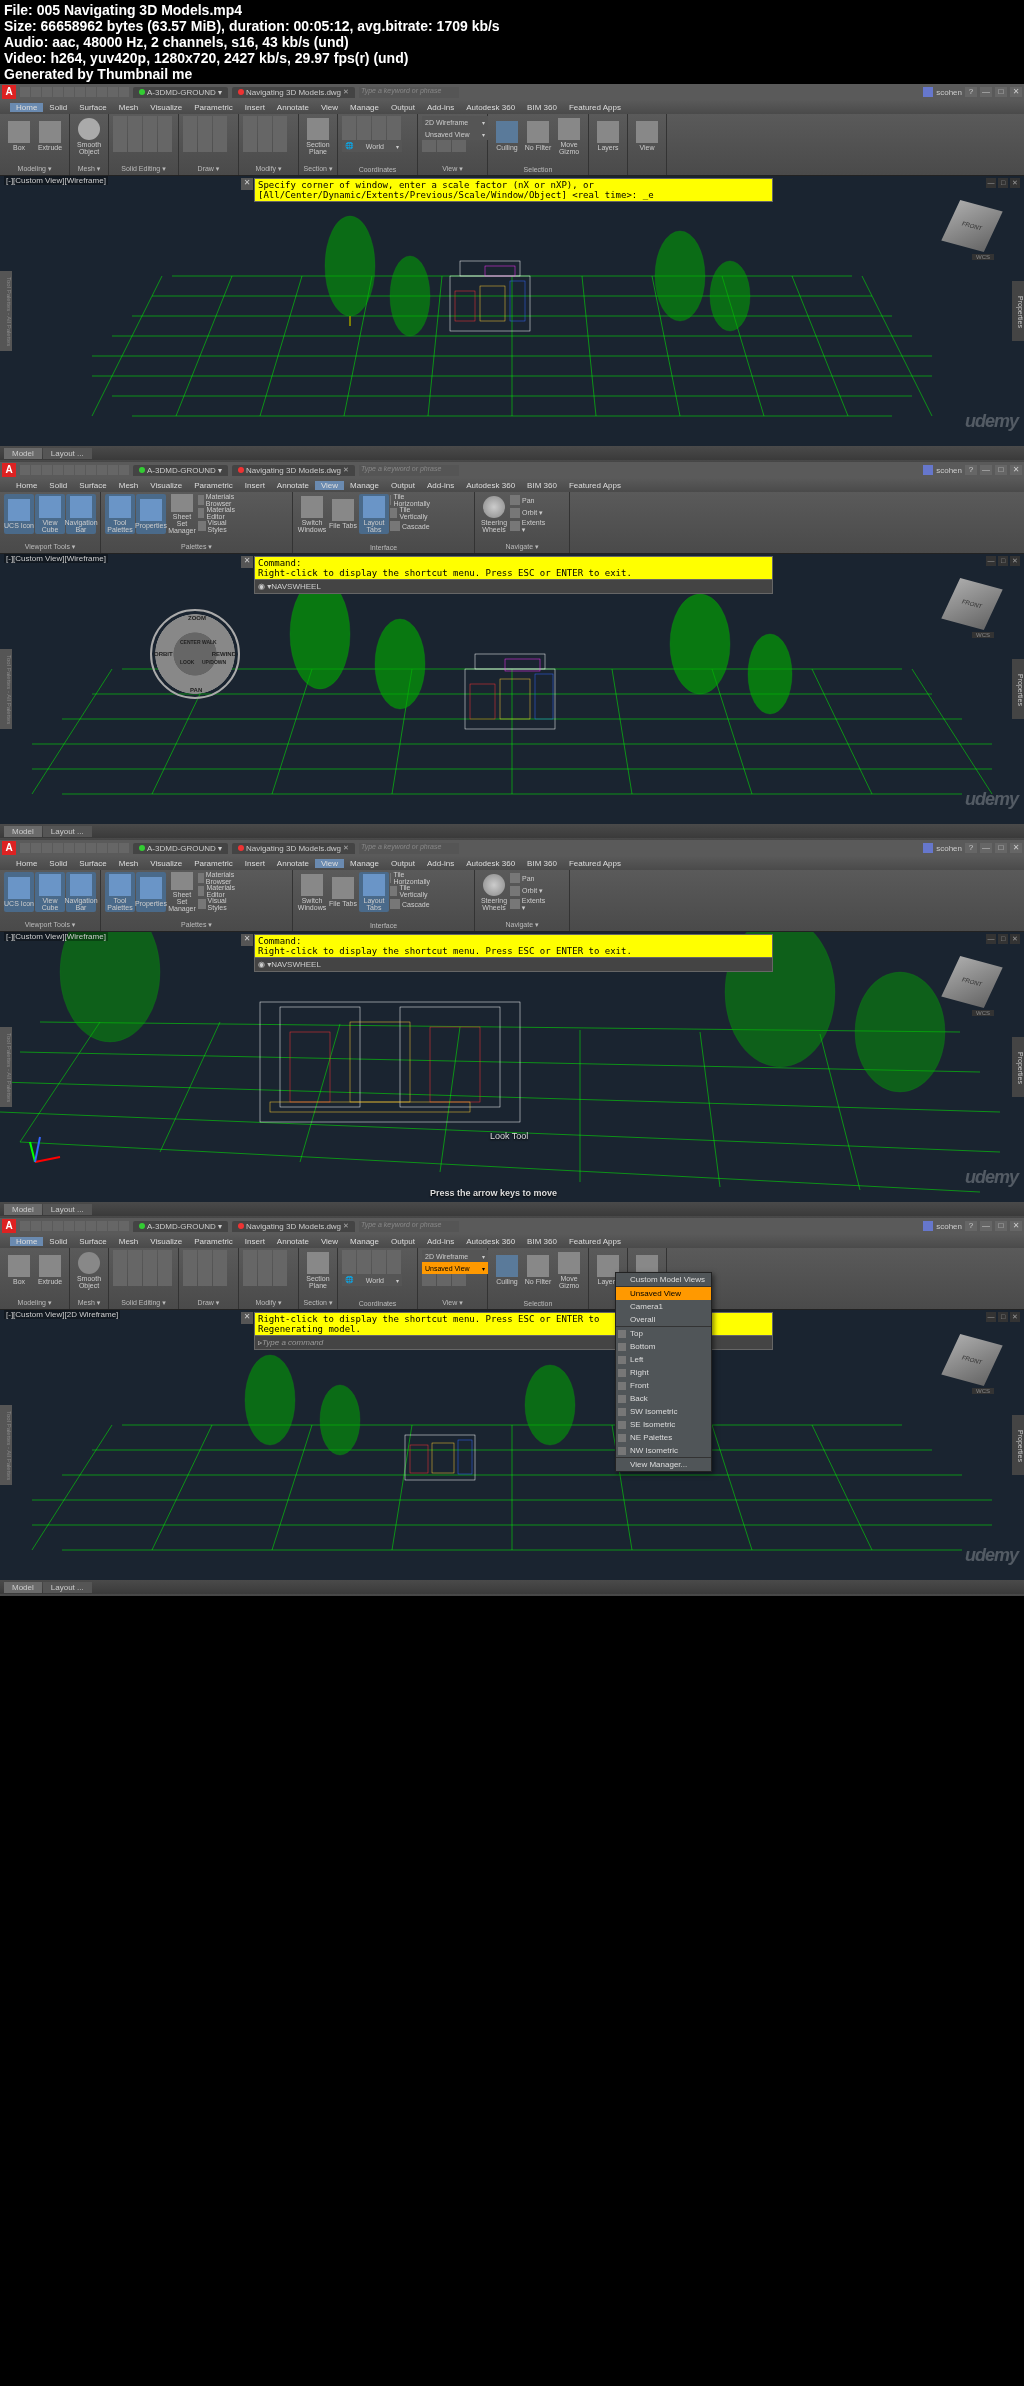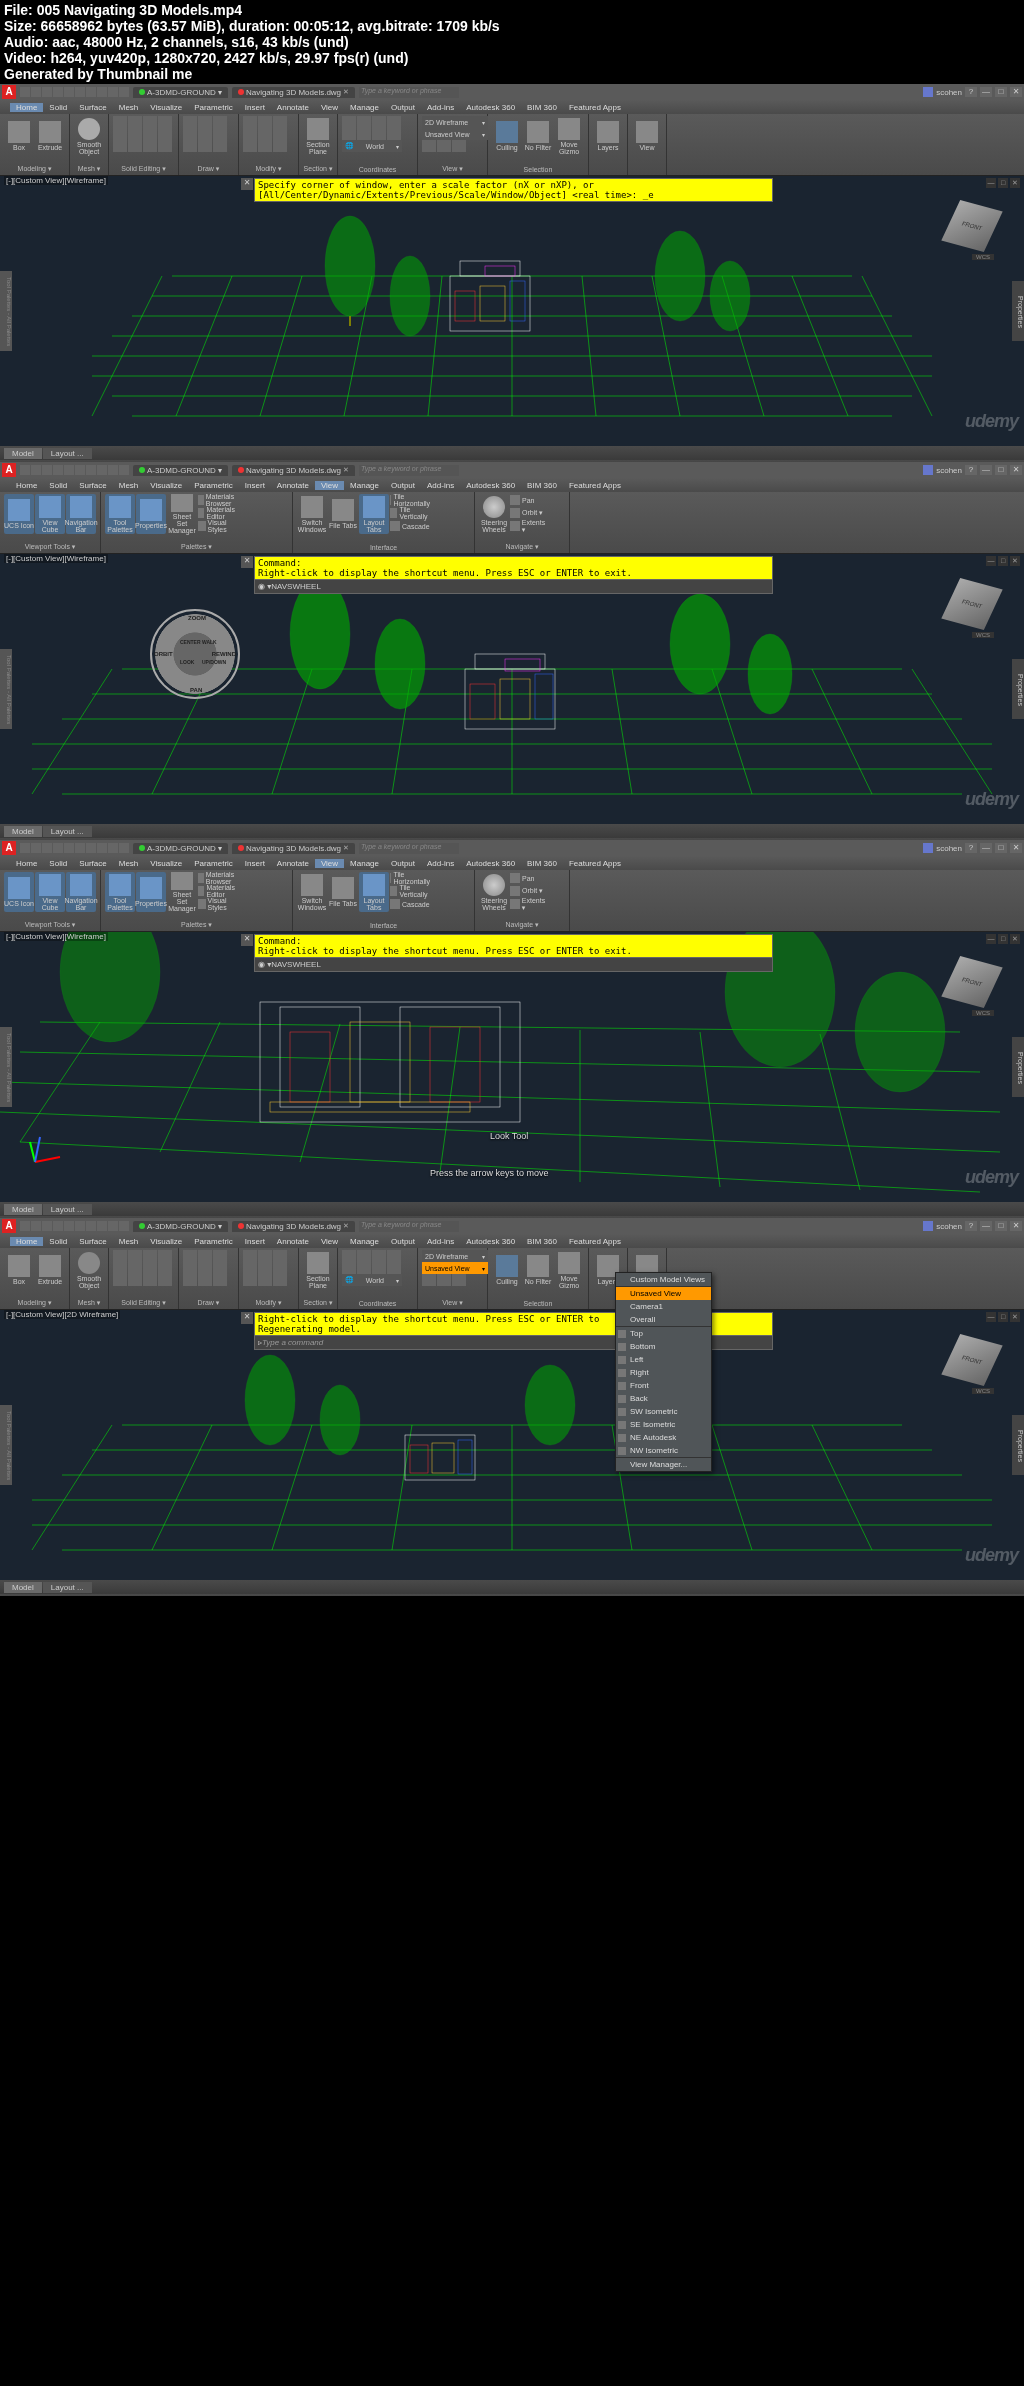--- a/index.html
+++ b/index.html
@@ -833,21 +833,21 @@
     <div class="vp-controls">
         <span>—</span>
         <span>□</span>
         <span>✕</span>
       </div>
     <div class="viewcube">FRONT</div>
     <div class="wcs-label">WCS</div>
     <div class="side-prop">Properties</div>
     <div class="side-tp">Tool Palettes - All Palettes</div>
     <div class="vp-prompt" style="left:490px;top:175px;">Look Tool</div>
-    <div class="vp-prompt" style="left:430px;bottom:24px;">Press the arrow keys to move</div>
+    <div class="vp-prompt" style="left:430px;bottom:4px;font-weight:bold;">Press the arrow keys to move</div>
     <svg class="ucs-axis" width="40" height="40">
         <line x1="10" y1="30" x2="35" y2="25" stroke="#f00" stroke-width="2"></line>
         <line x1="10" y1="30" x2="5" y2="10" stroke="#0f0" stroke-width="2"></line>
         <line x1="10" y1="30" x2="15" y2="5" stroke="#36f" stroke-width="2"></line>
       </svg>
     <div class="watermark">udemy</div>
   </div>
 
   <div class="cmdline" style="top:94px;">
     <div class="close">✕</div>
@@ -1154,21 +1154,21 @@
     <div class="item">
         <span class="ico"></span>
         <span>SW Isometric</span>
       </div>
     <div class="item">
         <span class="ico"></span>
         <span>SE Isometric</span>
       </div>
     <div class="item">
         <span class="ico"></span>
-        <span>NE Autodesk</span>
+        <span>NE Palettes</span>
       </div>
     <div class="item">
         <span class="ico"></span>
         <span>NW Isometric</span>
       </div>
       <hr>
     <div class="item">View Manager...</div>
   </div>
 
   <div class="cmdline" style="top:94px;">

